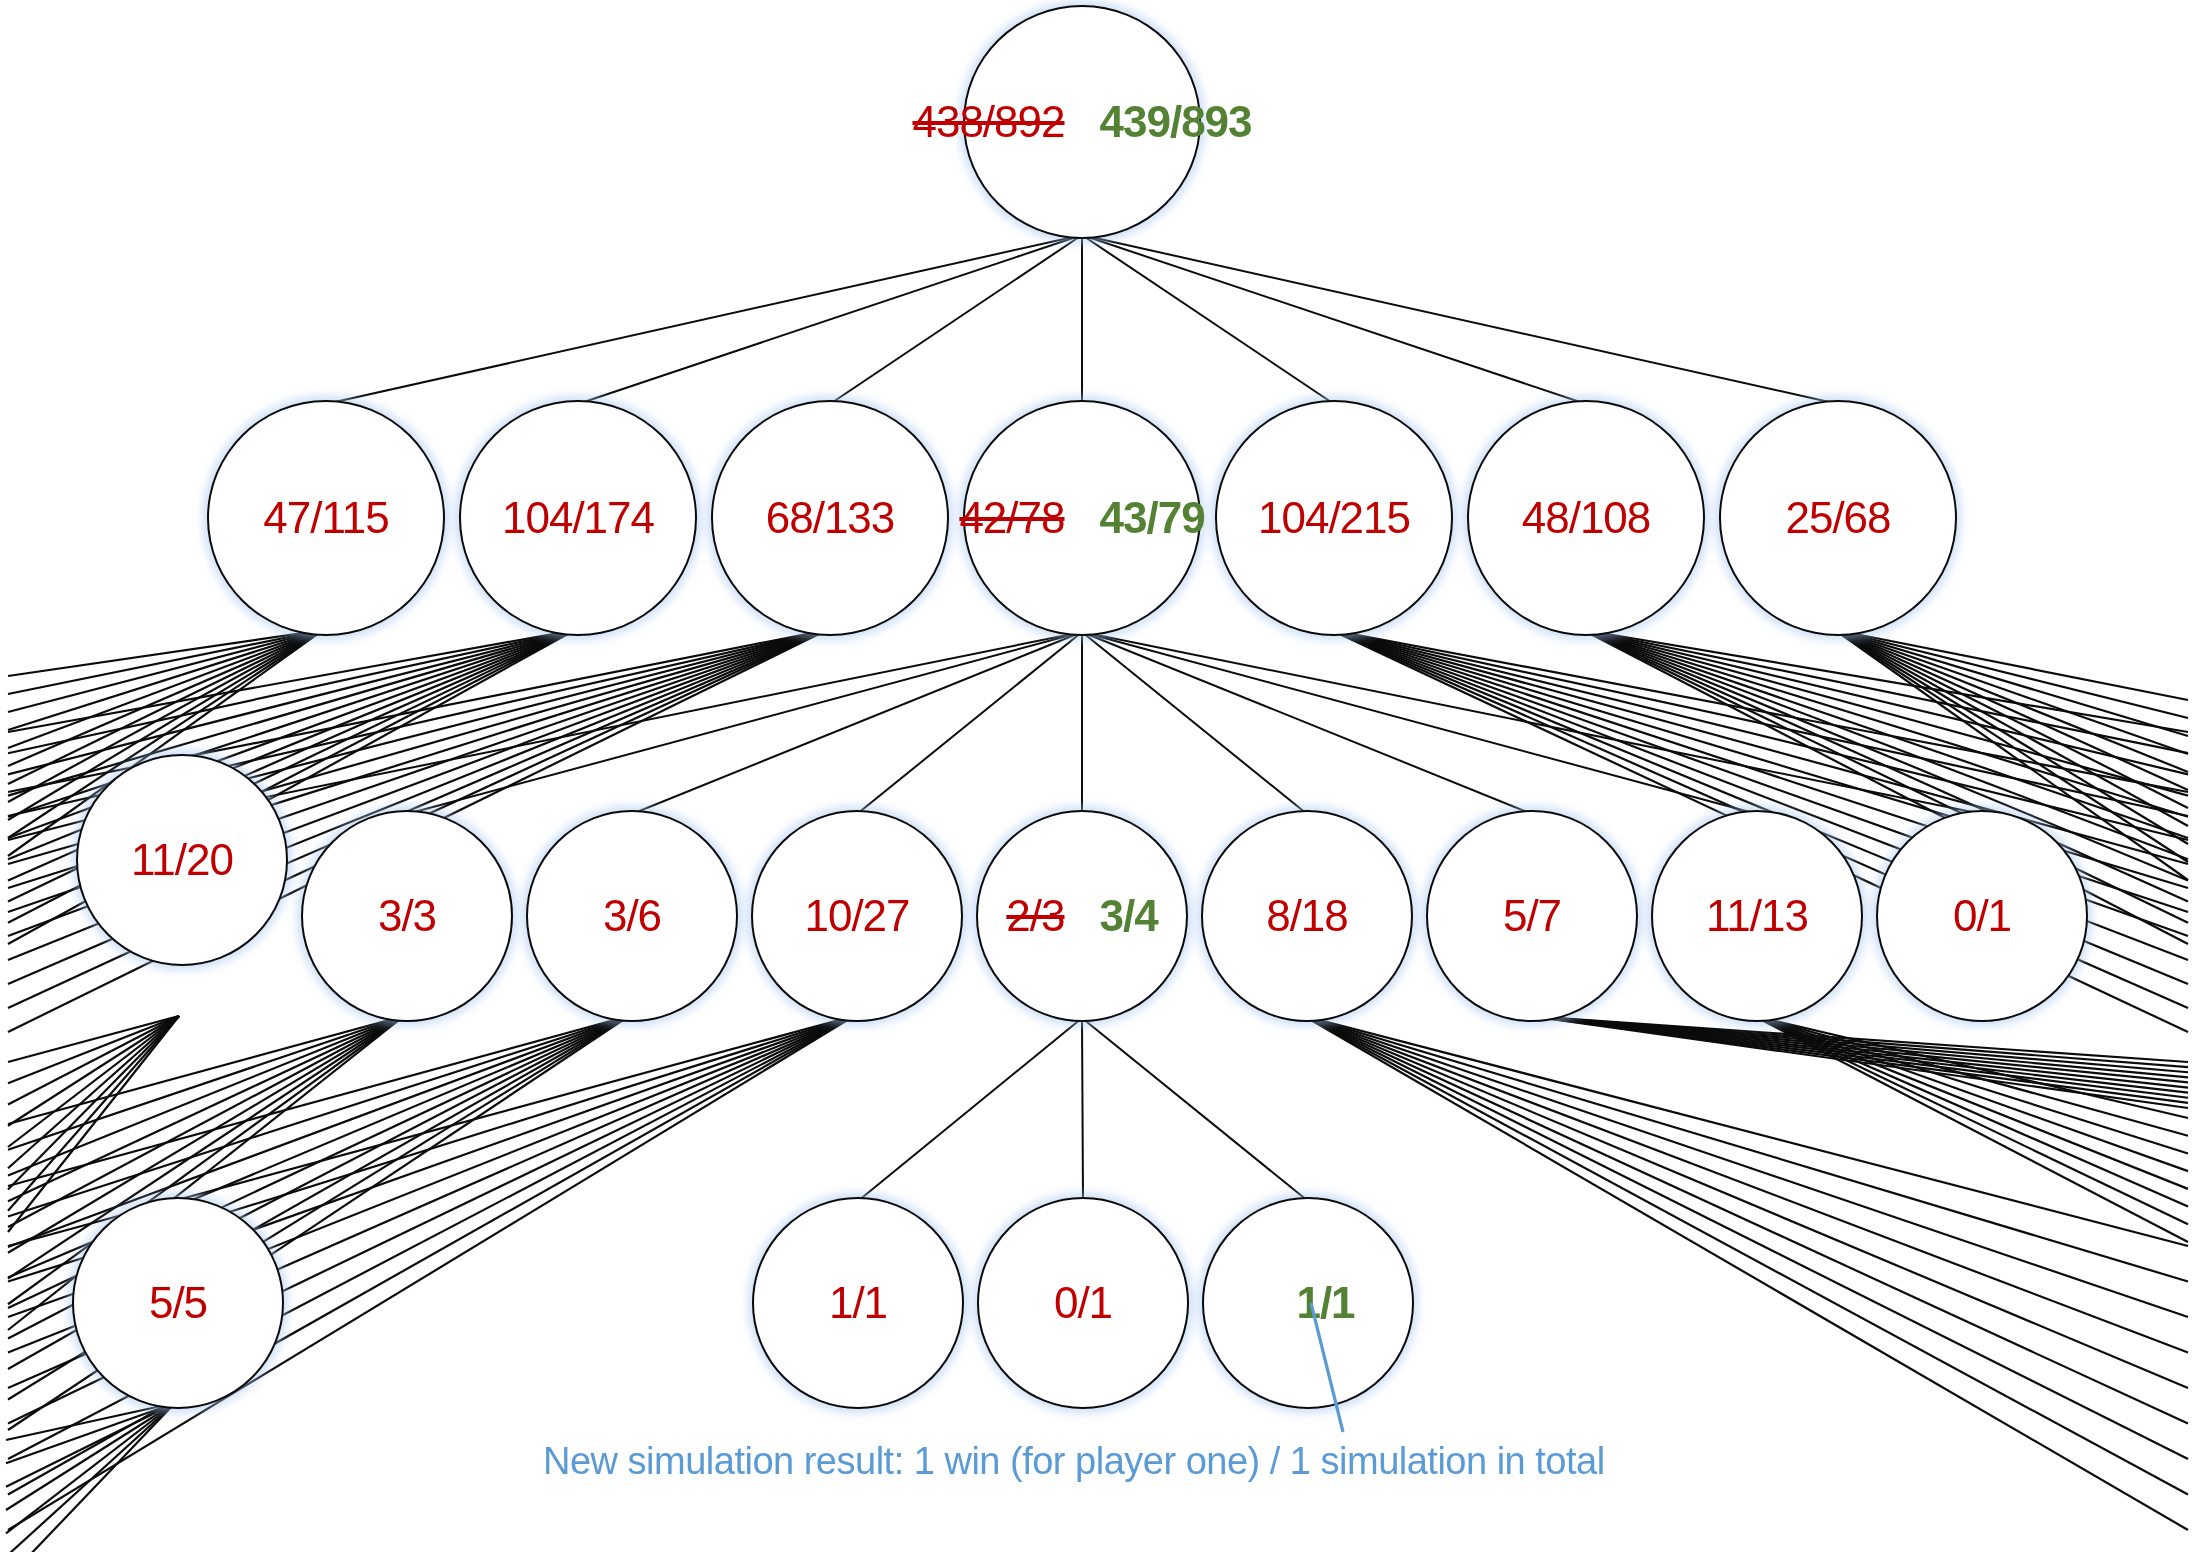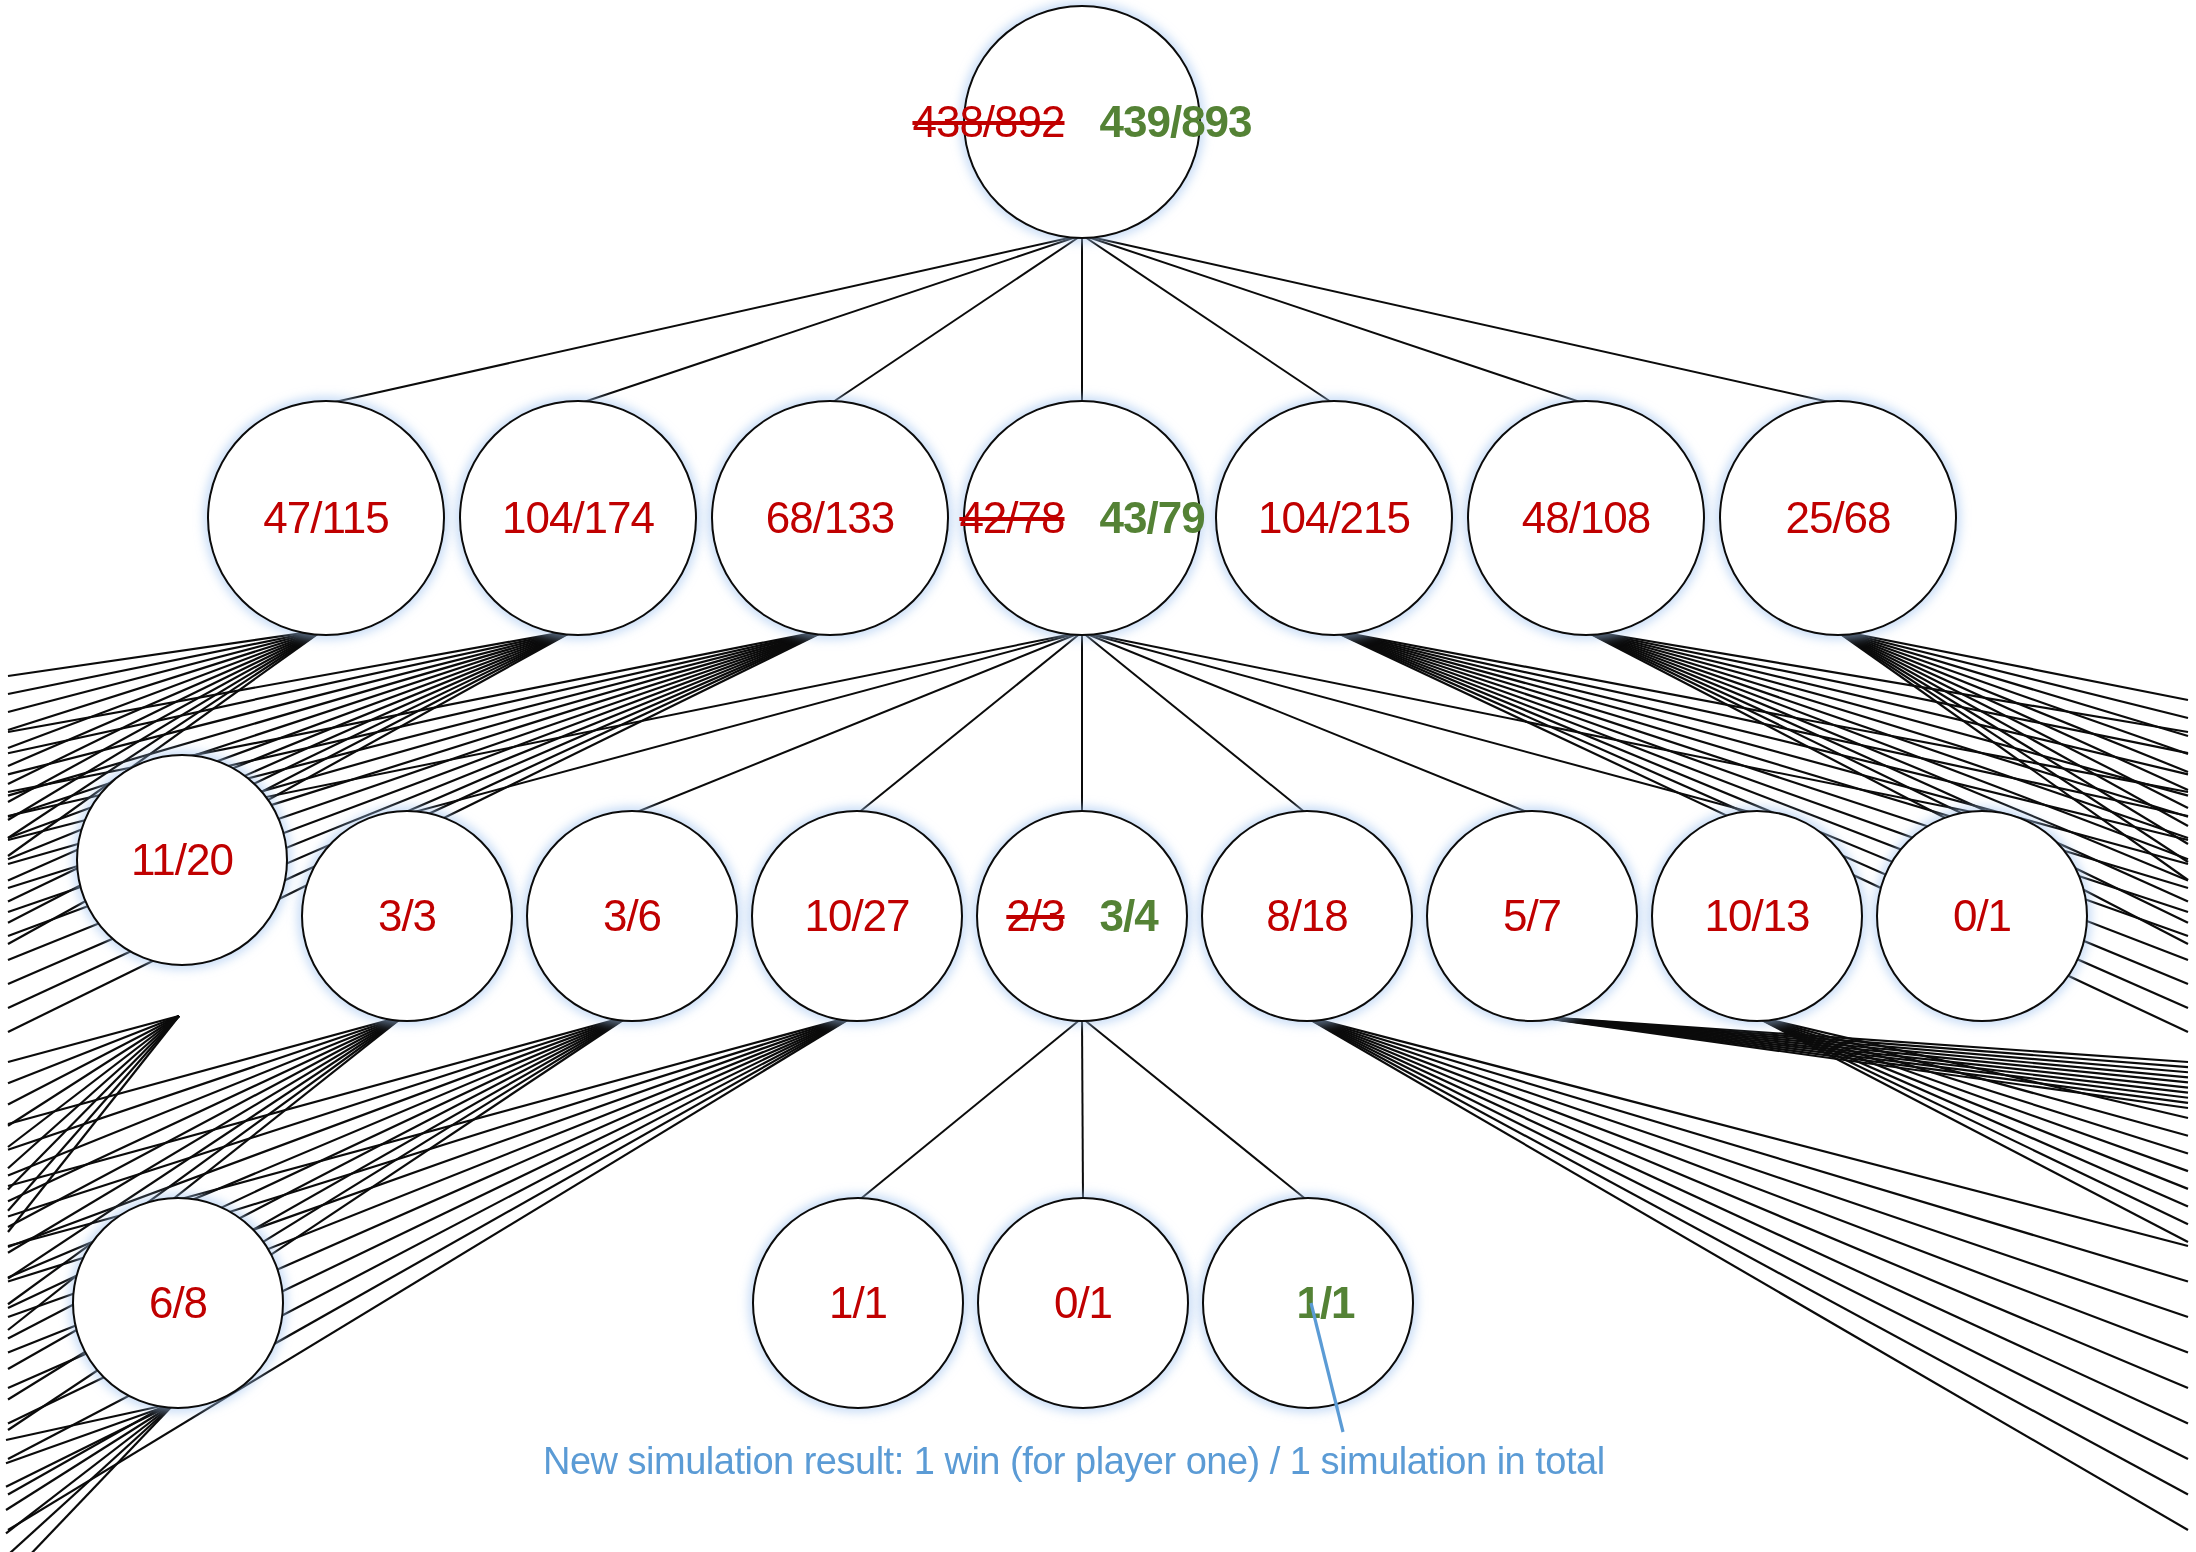--- a/index.html
+++ b/index.html
@@ -236,27 +236,27 @@
         <span class="c-old struck">2/3</span>
         <span class="c-new">3/4</span>
       </div>
       <div class="node" style="left: 1307px; top: 916px; width: 208px; height: 208px;">
         <span class="c-old">8/18</span>
       </div>
       <div class="node" style="left: 1532px; top: 916px; width: 208px; height: 208px;">
         <span class="c-old">5/7</span>
       </div>
       <div class="node" style="left: 1757px; top: 916px; width: 208px; height: 208px;">
-        <span class="c-old">10/13</span>
+        <span class="c-old">11/13</span>
       </div>
       <div class="node" style="left: 1982px; top: 916px; width: 208px; height: 208px;">
         <span class="c-old">0/1</span>
       </div>
       <div class="node" style="left: 178px; top: 1303px; width: 208px; height: 208px;">
-        <span class="c-old">6/8</span>
+        <span class="c-old">5/5</span>
       </div>
       <div class="node" style="left: 858px; top: 1303px; width: 208px; height: 208px;">
         <span class="c-old">1/1</span>
       </div>
       <div class="node" style="left: 1083px; top: 1303px; width: 208px; height: 208px;">
         <span class="c-old">0/1</span>
       </div>
       <div class="node" style="left: 1308px; top: 1303px; width: 208px; height: 208px;">
         <span class="c-new">1/1</span>
       </div>

